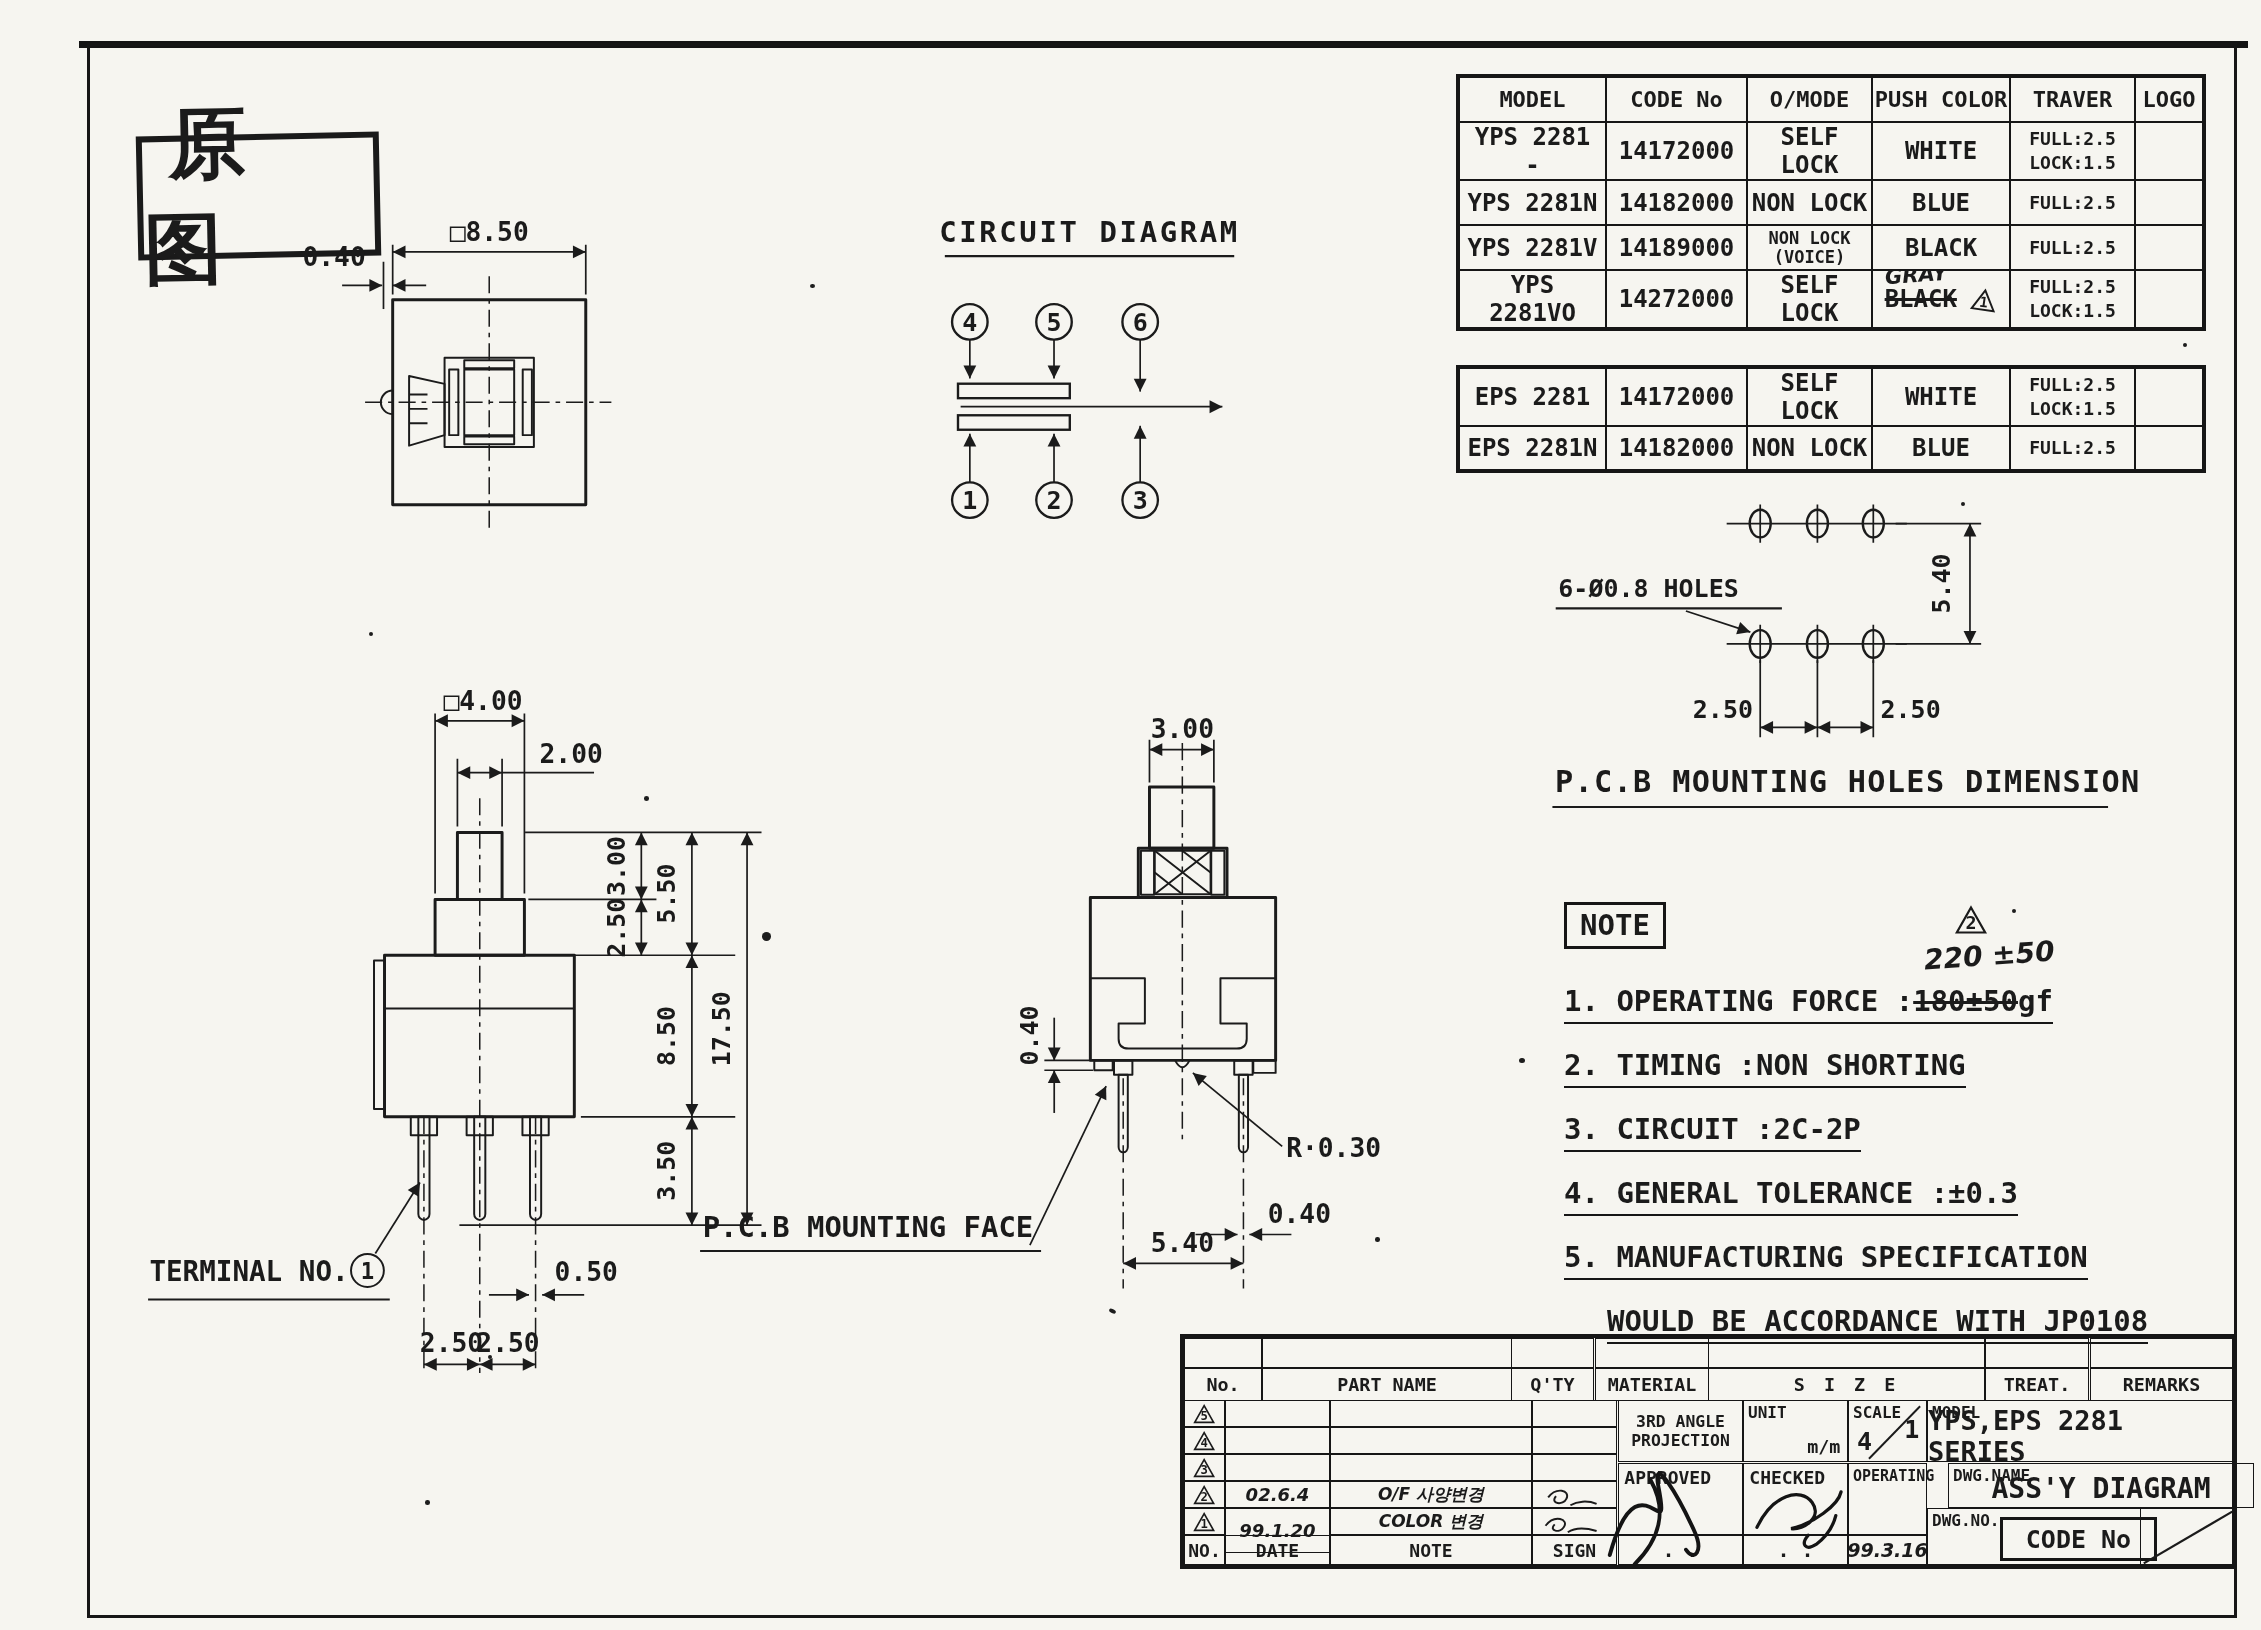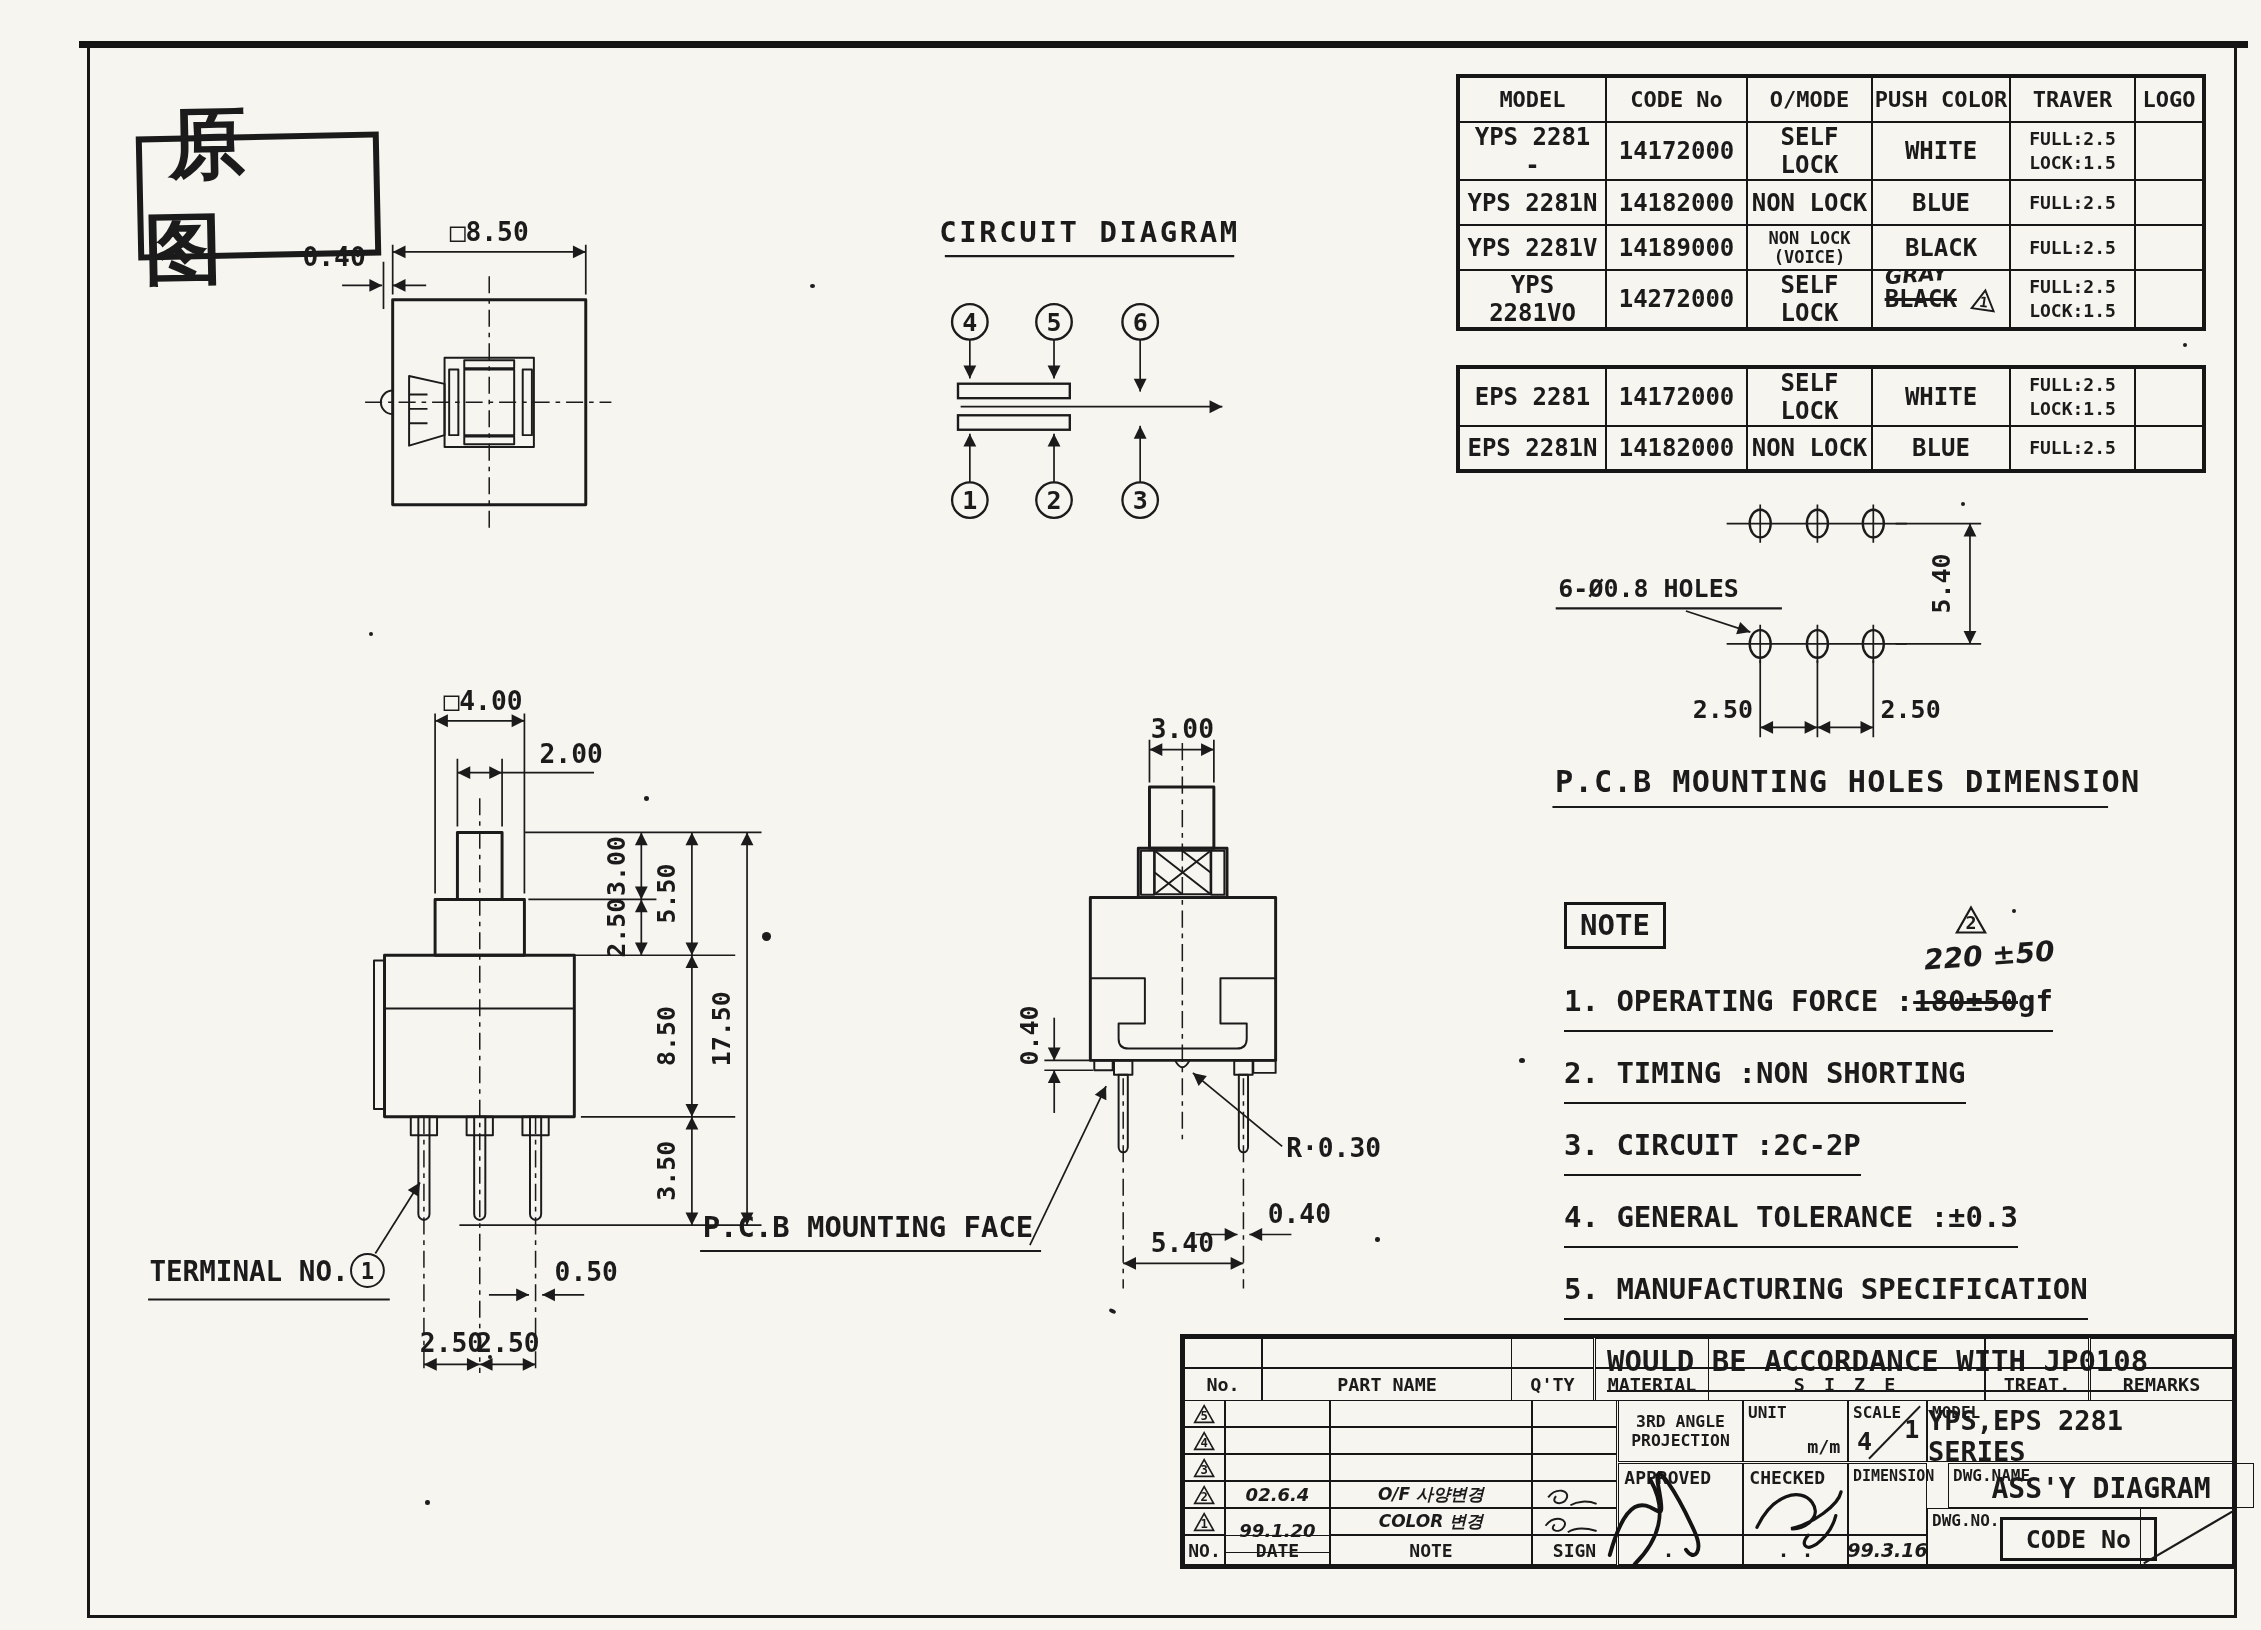--- a/index.html
+++ b/index.html
@@ -29,21 +29,21 @@
   td.mode2{font-size:17px;white-space:pre-line;line-height:18.4px;}
   .hand{font-family:"DejaVu Sans",sans-serif;font-style:italic;font-weight:bold;}
   .pcolor-cell{position:relative;}
   .strike{text-decoration:line-through;text-decoration-thickness:3.3px;}
   .gray-hand{position:absolute;left:12px;top:-8px;font-size:21px;transform:rotate(-4deg);}
   .tri-inline{display:inline-block;vertical-align:middle;}
   
   .notes{position:absolute;left:1564px;top:902px;width:677px;font-weight:bold;}
   .notebox{display:inline-block;border:3.3px solid #161616;font-size:29px;padding:2.6px 13px 4px;}
   .note-item{font-size:29px;margin-bottom:24px;white-space:nowrap;}
-  .u{display:inline-block;border-bottom:2.6px solid #161616;padding-bottom:12px;}
+  .u{display:inline-block;border-bottom:2.6px solid #161616;padding-bottom:4px;}
   .cont{margin-left:43px;}
   .hand220{position:absolute;left:360px;top:37px;font-size:28px;transform:rotate(-4deg);}
   .tri2{position:absolute;left:390px;top:2.6px;}
   
   .tblock{position:absolute;left:1180px;top:1334px;width:1048px;height:227px;
           border:4px solid #161616;box-sizing:content-box;}
   .tb-cell{position:absolute;border:1.6px solid #161616;box-sizing:border-box;
            display:flex;align-items:center;justify-content:center;font-weight:bold;overflow:visible;}
   .tb-lab{position:absolute;left:4px;top:2px;font-size:16px;font-weight:bold;text-align:center;}
   .speck{position:absolute;background:#1d1d1d;border-radius:50%;}
@@ -499,21 +499,21 @@
       <span style="position:absolute;right:6.6px;bottom:17px;font-size:25px">1</span>
     </div>
 
     <div class="tb-cell" style="left:434px;top:125px;width:125px;height:72px">
         <span style="position:absolute;left:5.3px;top:2.6px;font-size:18px">APPROVED</span>
       </div>
     <div class="tb-cell" style="left:559px;top:125px;width:105px;height:72px">
         <span style="position:absolute;left:5.3px;top:2.6px;font-size:18px">CHECKED</span>
       </div>
     <div class="tb-cell" style="left:664px;top:125px;width:79px;height:72px">
-        <span style="position:absolute;left:4px;top:2.6px;font-size:15px">DIMENSION</span>
+        <span style="position:absolute;left:4px;top:2.6px;font-size:15px">OPERATING</span>
       </div>
 
     <div class="tb-cell" style="left:743px;top:62px;width:306px;height:62px">
       <span class="tb-lab">MODEL</span>
       <span style="font-size:27px;margin-top:9.2px">YPS,EPS 2281 SERIES</span>
     </div>
     <div class="tb-cell" style="left:764px;top:125px;width:306px;height:45px">
       <span class="tb-lab">DWG.NAME</span>
       <span style="font-size:28px;margin-top:5.3px">ASS'Y DIAGRAM</span>
     </div>

